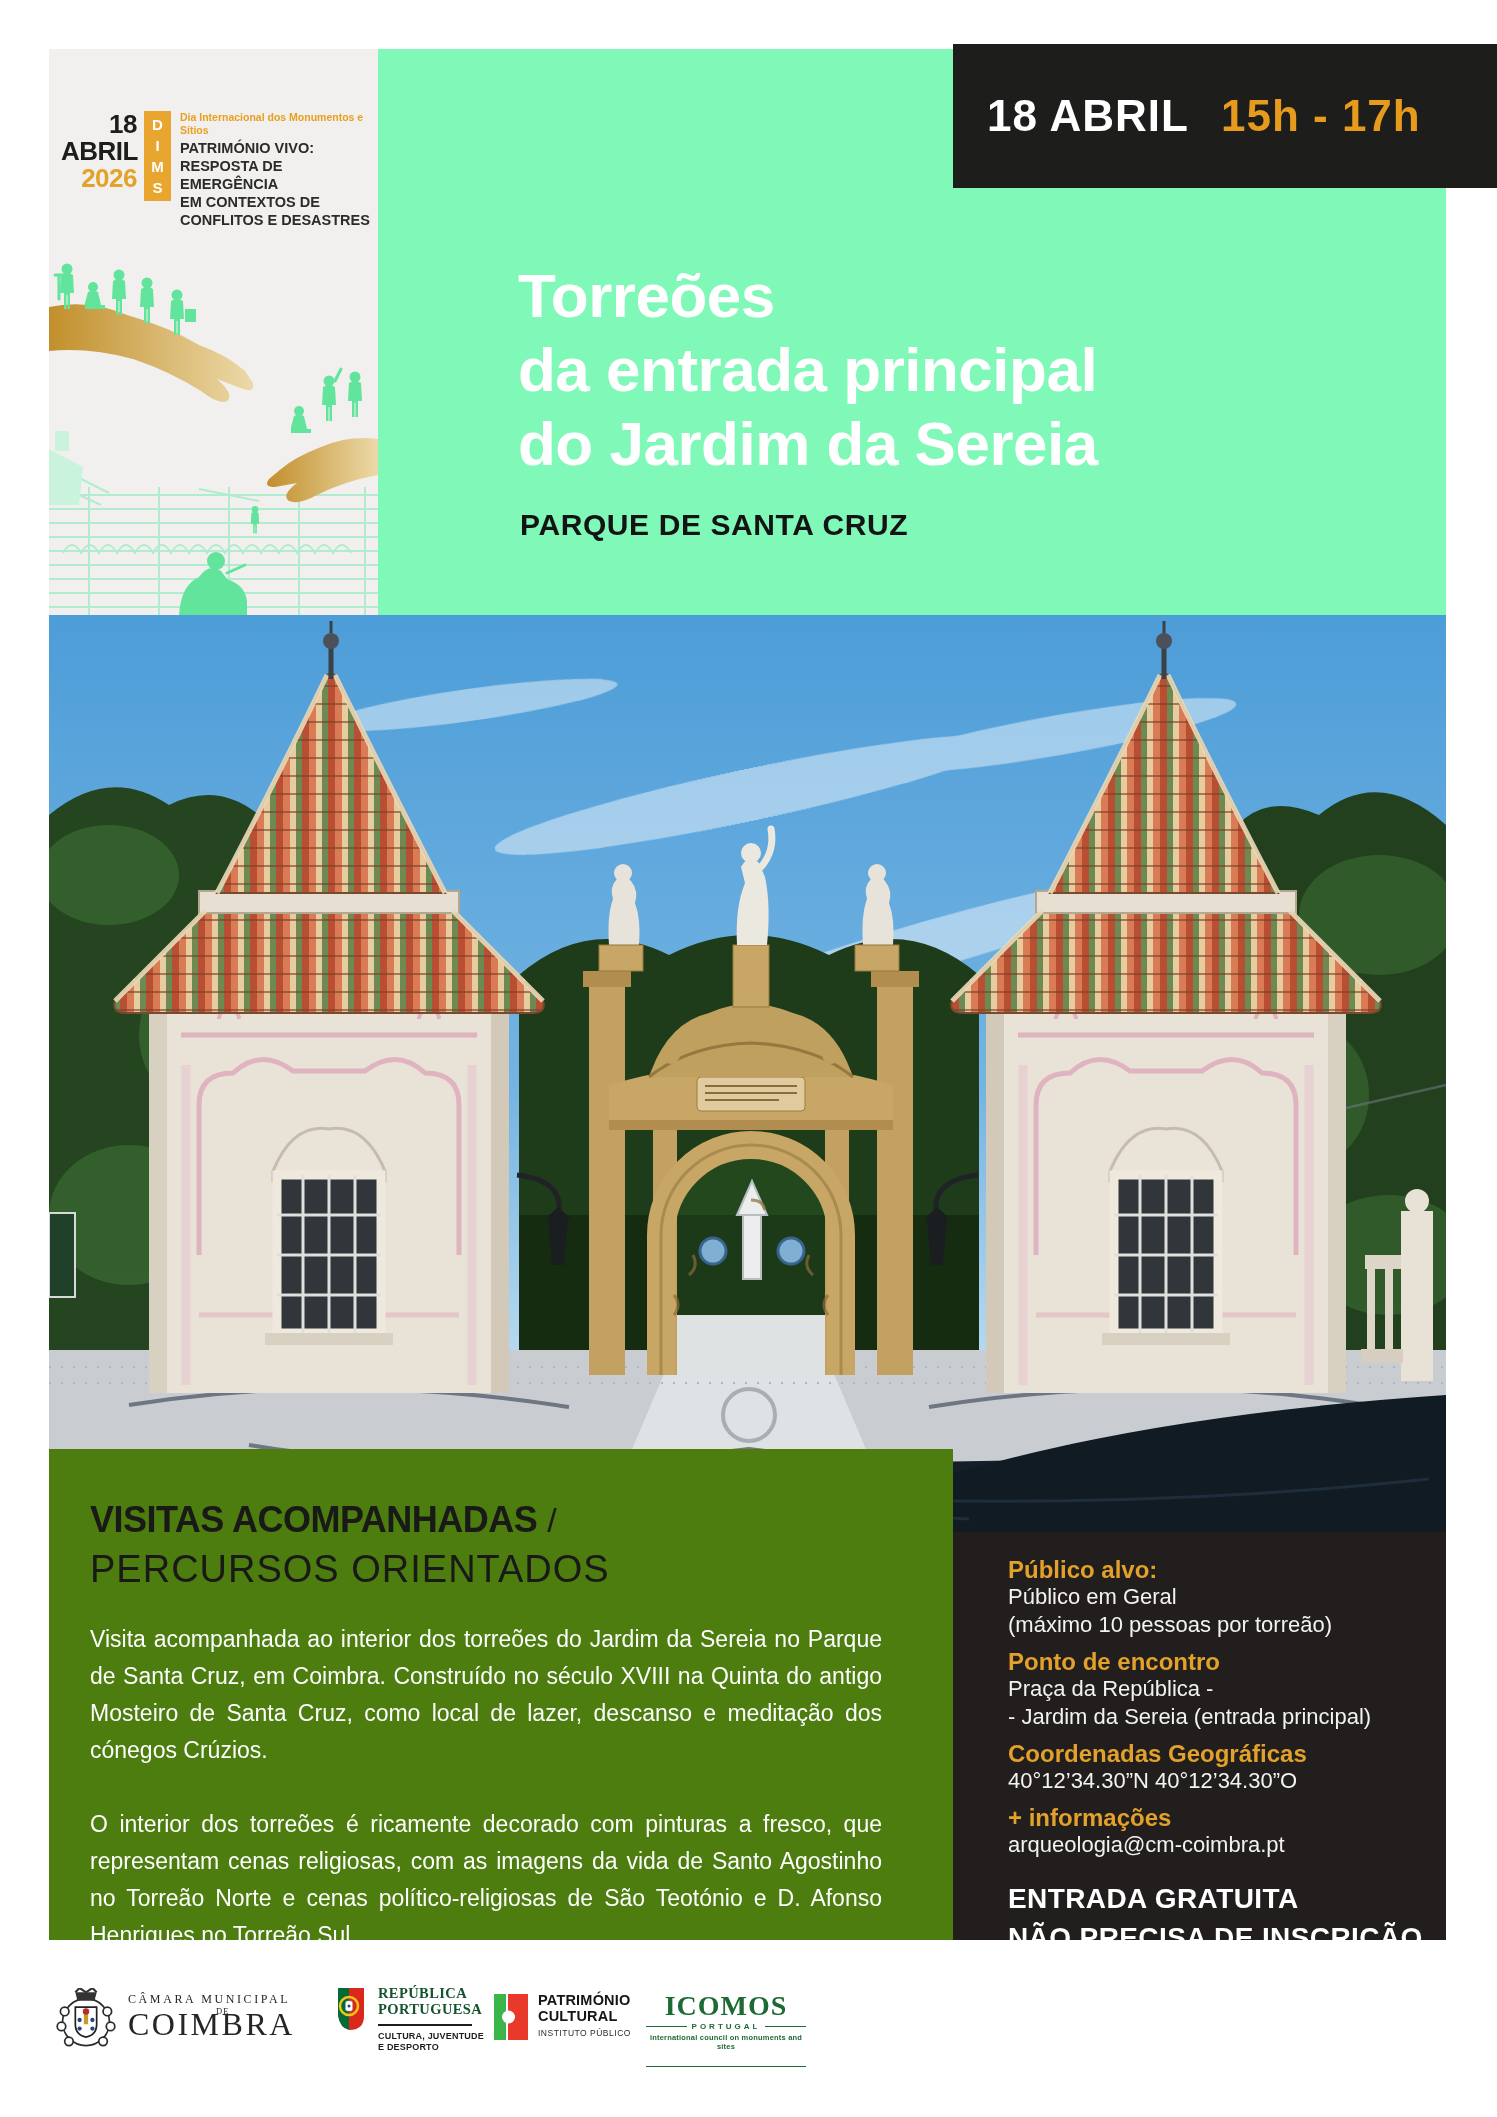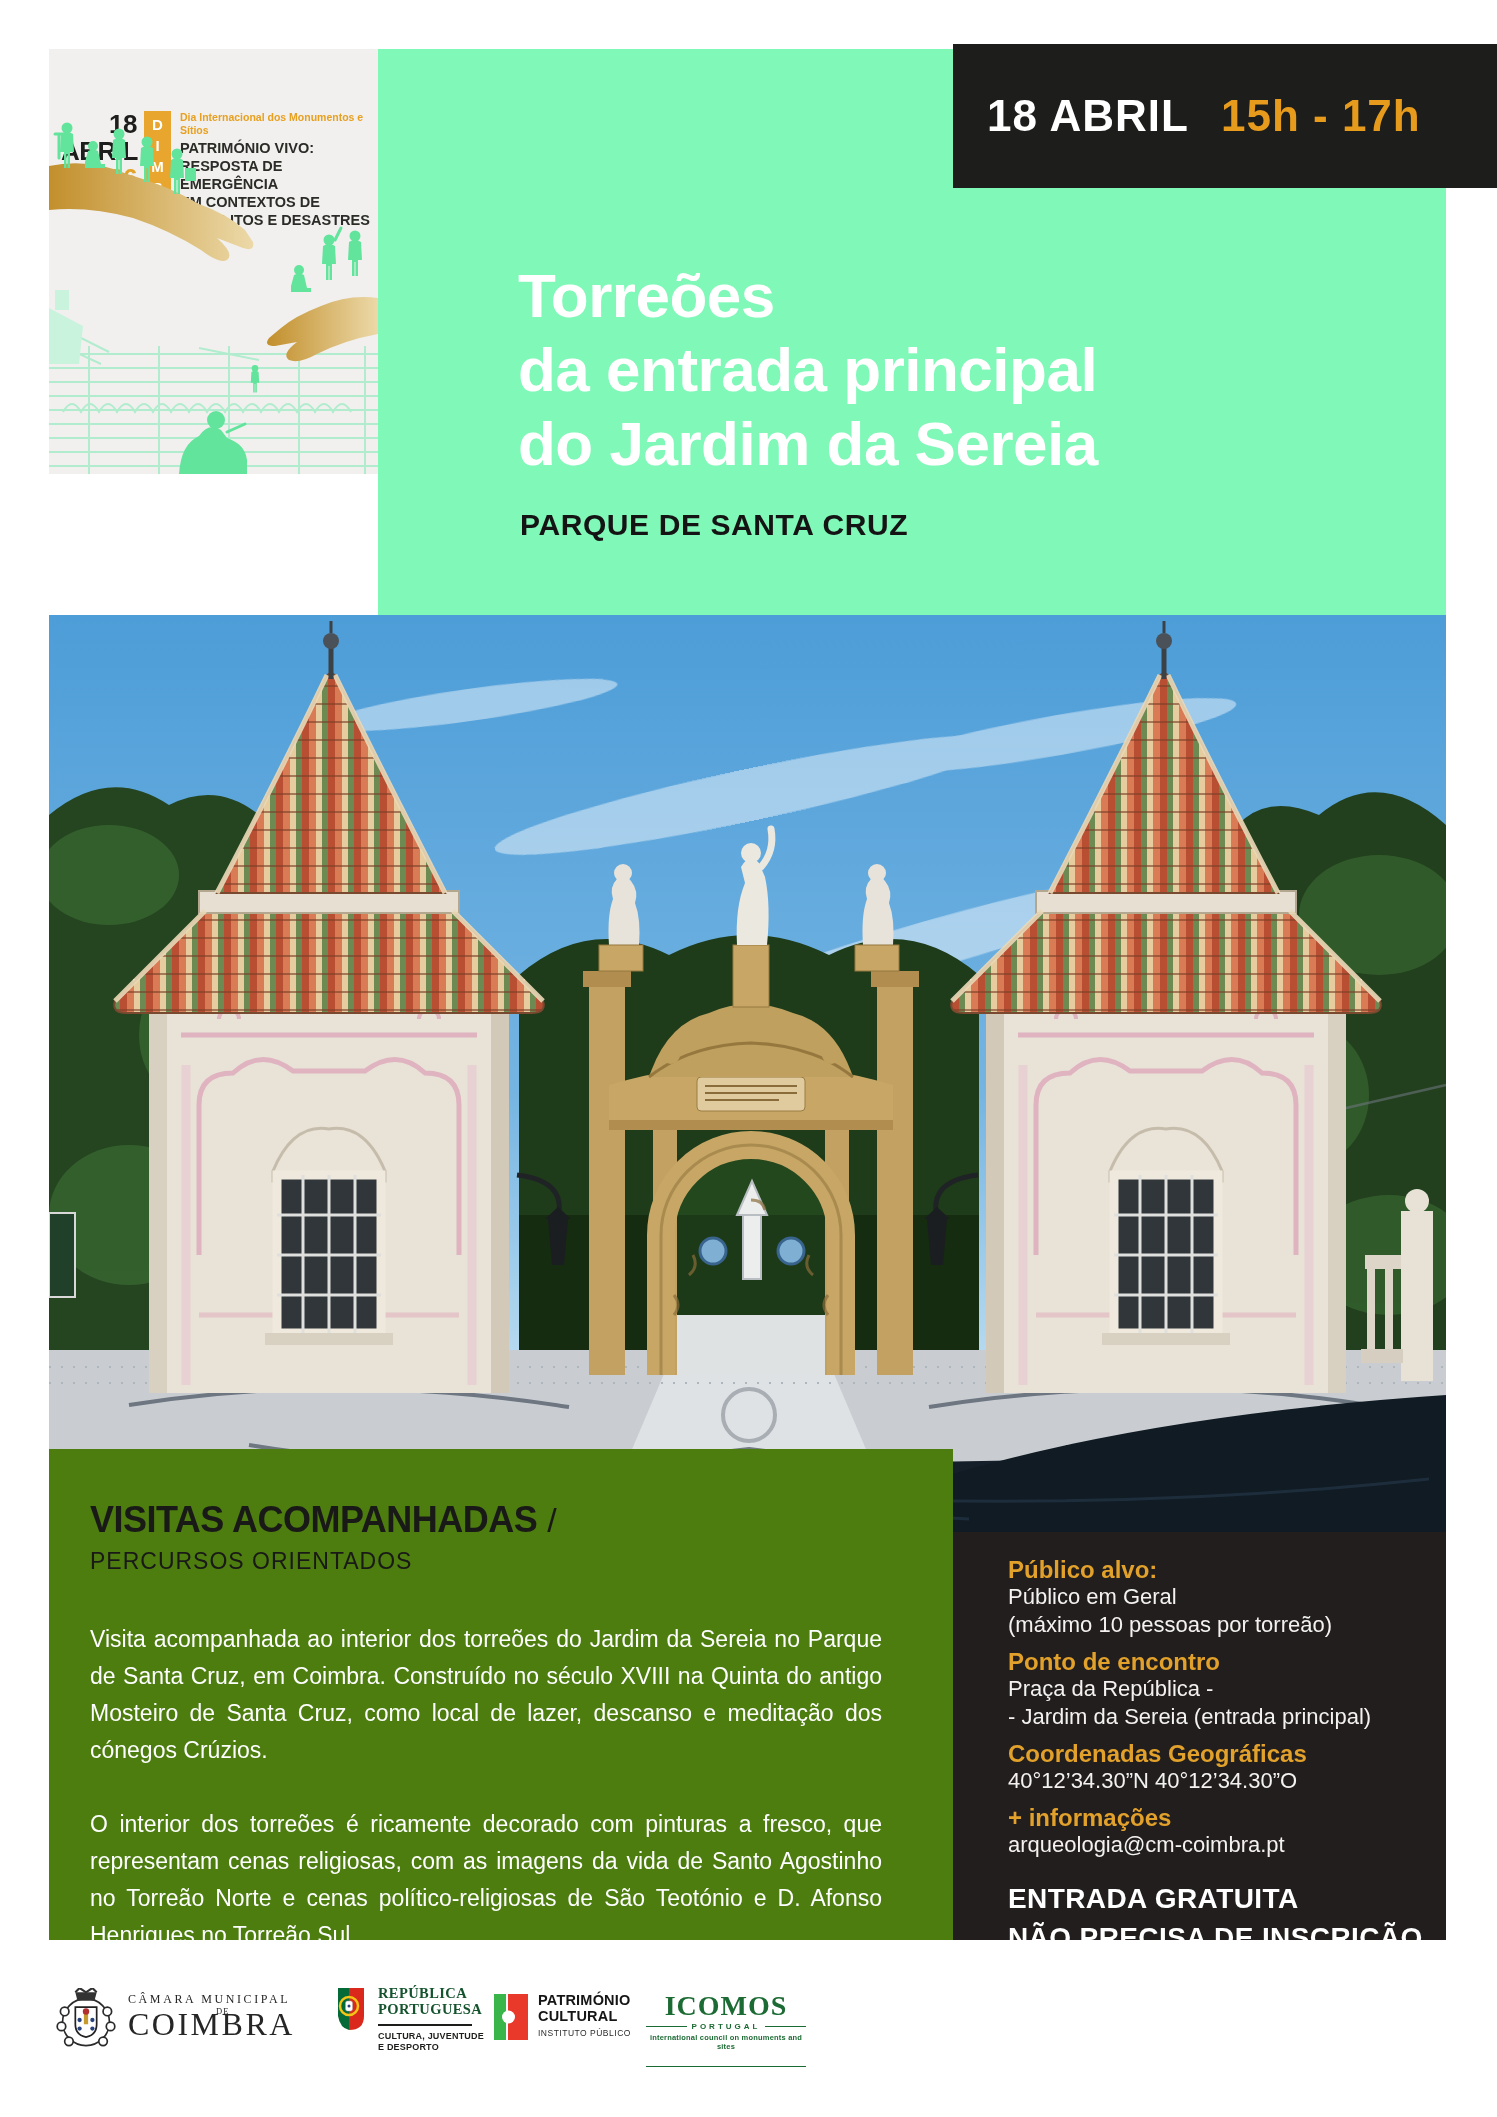--- a/index.html
+++ b/index.html
@@ -1,21 +1,21 @@
 <!DOCTYPE html>
 <html><head>
 <meta charset="utf-8">
 <style>
   html,body{margin:0;padding:0;background:#ffffff;}
   .poster{position:relative;width:1497px;height:2117px;background:#ffffff;overflow:hidden;
           font-family:"Liberation Sans",sans-serif;color:#1d1d1b;}
   .abs{position:absolute;}
 
   
-  .card-left{left:49px;top:49px;width:329px;height:425px;background:#f1f0ee;}
+  .card-left{left:49px;top:49px;width:329px;height:566px;background:#f1f0ee;}
   .dims-row{position:absolute;top:62px;left:12px;display:flex;align-items:flex-start;}
   .dims-date{width:76px;text-align:right;font-weight:bold;font-size:26px;line-height:27px;letter-spacing:-.5px;}
   .dims-date .year{color:#e2a329;}
   .dims-box{margin-left:7px;width:27px;height:90px;background:#e8a62e;display:flex;flex-direction:column;
             align-items:center;justify-content:space-evenly;color:#fff;font-weight:bold;font-size:15px;line-height:15px;}
   .dims-text{margin-left:9px;width:196px;}
   .dims-kicker{color:#e8a020;font-weight:bold;font-size:10.5px;line-height:13px;}
   .dims-theme{color:#2b2b28;font-weight:bold;font-size:14.5px;line-height:18px;white-space:pre-line;margin-top:2px;}
   .illustration{left:0;bottom:0;width:329px;height:372px;position:absolute;}
 
@@ -34,21 +34,21 @@
 
   
   .photo{left:49px;top:615px;width:1397px;height:917px;z-index:1;}
   .photo svg{display:block;}
 
   
   .visits{left:49px;top:1449px;width:904px;height:491px;background:#4d7c0f;z-index:4;box-sizing:border-box;}
   .visits-heading{position:absolute;left:41px;top:50px;color:#191917;}
   .vh-bold{font-weight:bold;font-size:36px;letter-spacing:-.5px;}
   .vh-slash{font-weight:normal;font-size:34px;margin-left:10px;}
-  .vh-sub{font-weight:normal;font-size:23px;letter-spacing:1px;margin-top:7px;}
+  .vh-sub{font-weight:normal;font-size:38px;letter-spacing:1px;margin-top:7px;}
   .visits-body{position:absolute;left:41px;top:172px;width:792px;color:#fdfffe;
                font-size:23px;line-height:37px;text-align:justify;}
   .visits-body .p2{margin-top:37px;}
 
   
   .info-panel{left:953px;top:1532px;width:493px;height:408px;background:#211e1d;z-index:4;
               box-sizing:border-box;padding:24px 12px 0 55px;}
   .info-label{color:#e2a12b;font-weight:bold;font-size:24px;line-height:27px;margin-top:9px;}
   .info-line{color:#f4f2f0;font-size:22px;line-height:28px;}
   .info-highlight{margin-top:20px;color:#ffffff;font-weight:bold;font-size:28px;line-height:39px;letter-spacing:.4px;}

